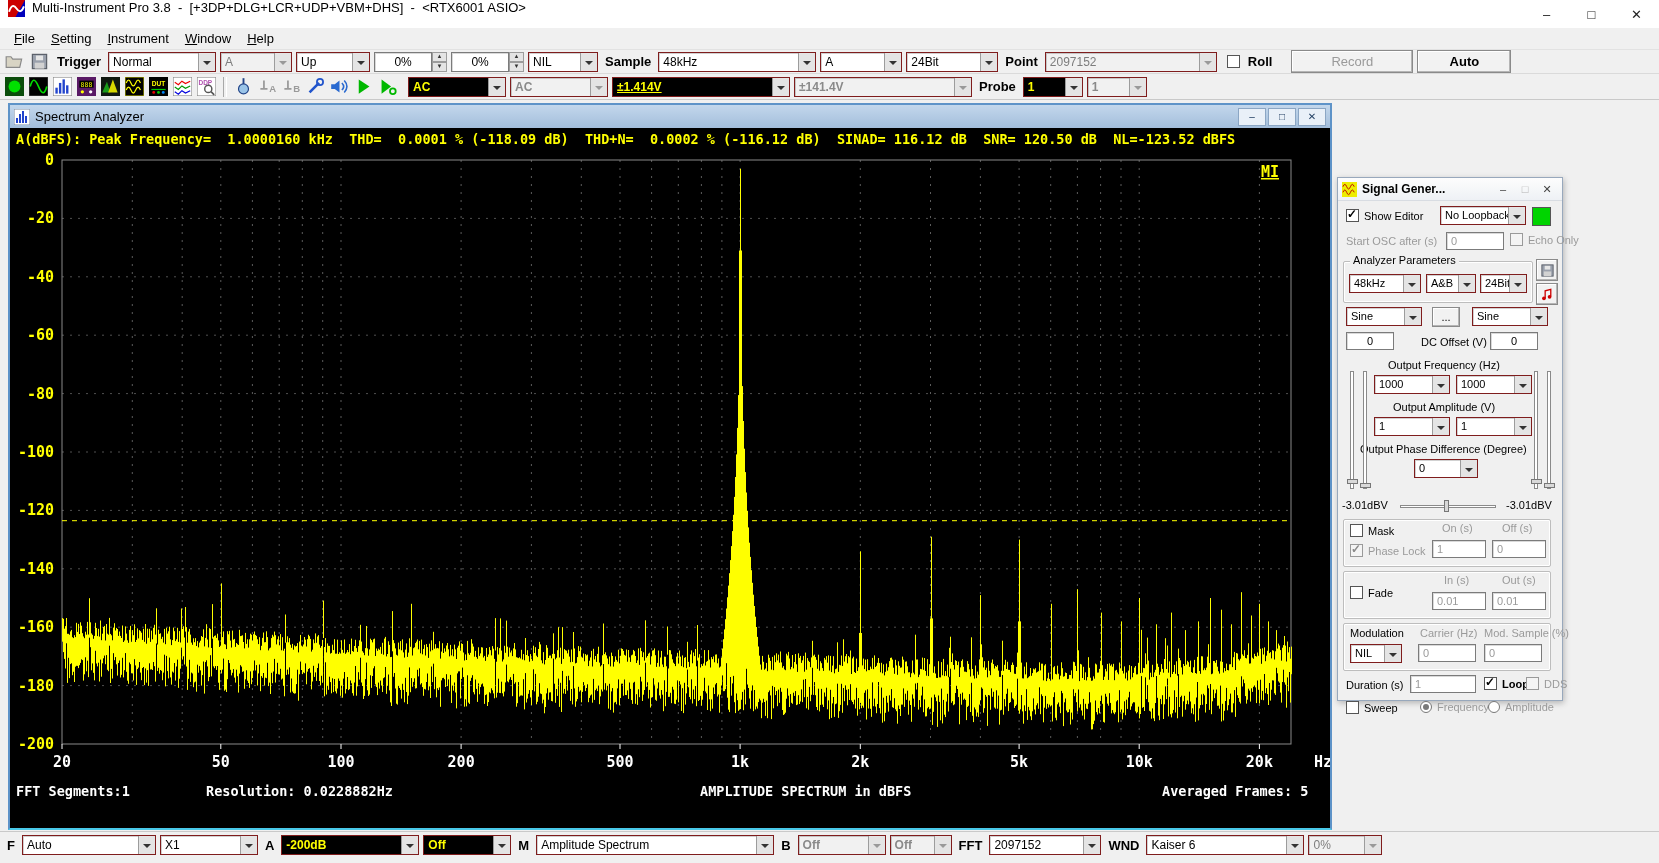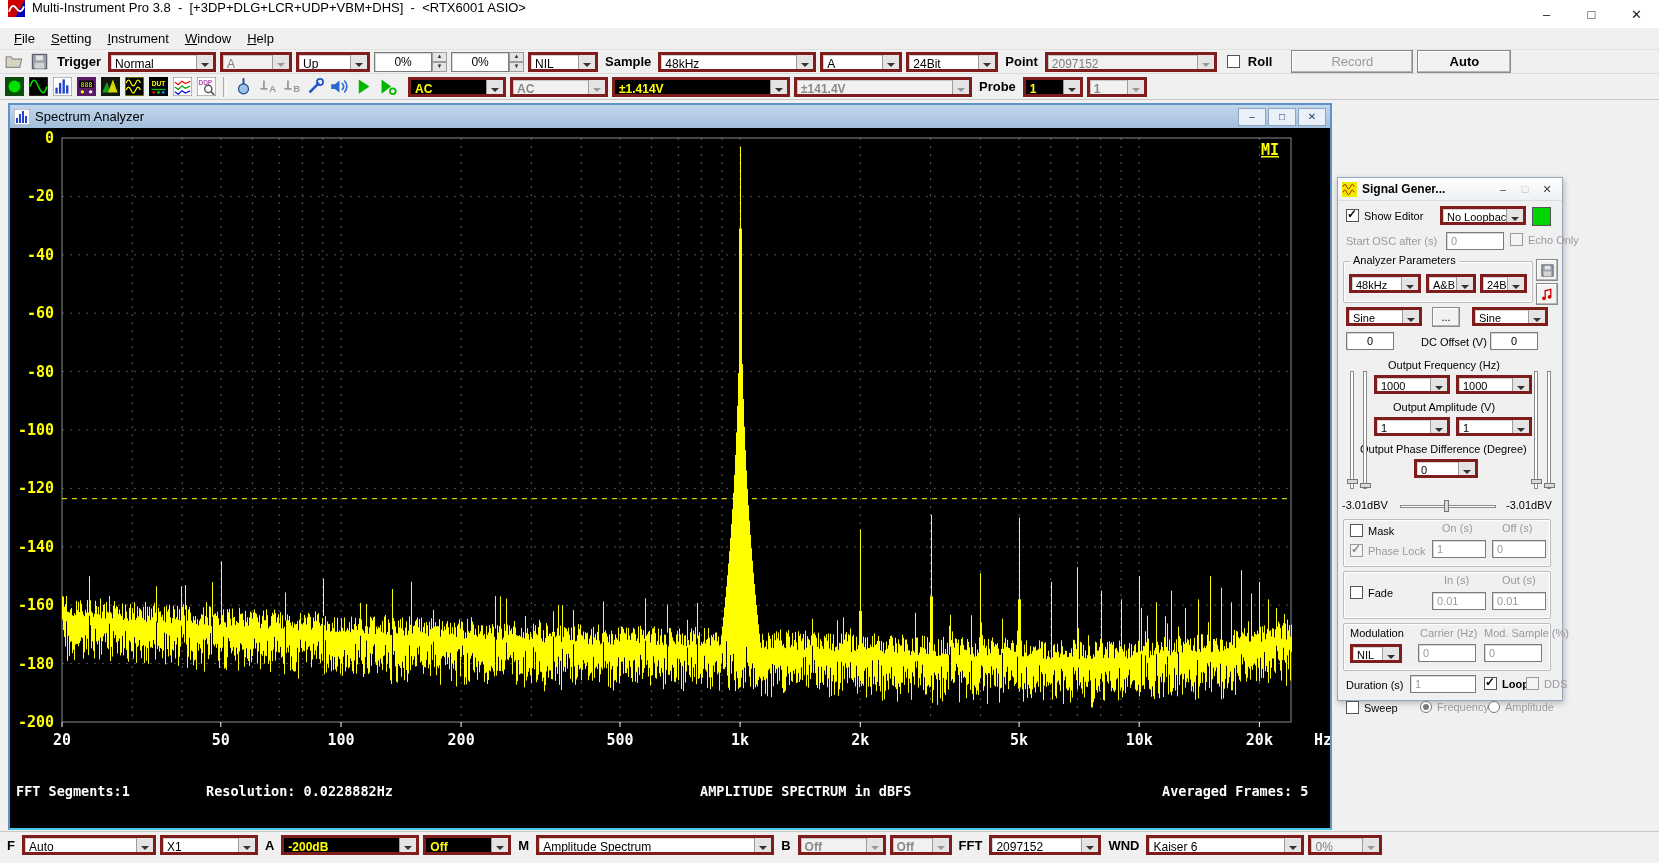--- a/index.html
+++ b/index.html
@@ -26,21 +26,21 @@
   .tb1{height:23px;border-bottom:1px solid #dadada;}
   .tb2{height:25px;border-bottom:1px solid #c9c9c9;}
   .tbB{height:26px;border-top:1px solid #c9c9c9;}
   .lbl-b{font-weight:bold;font-size:13px;padding:0 3px;white-space:nowrap;}
   .tb-icon{width:21px;height:21px;display:inline-flex;align-items:center;justify-content:center;}
   .tb-icon svg{width:19px;height:19px;}
   .tb-sep{width:2px;height:20px;border-left:1px solid #a8a8a8;border-right:1px solid #fff;margin:0 3px;}
 
   
   .combo{display:inline-flex;align-items:stretch;height:20px;background:#fff;
-         border:3px solid #7f1d1d;box-shadow:inset 1px 1px 0 rgba(0,0,0,.18);box-sizing:border-box;}
+         border:1px solid #7f1d1d;box-shadow:inset 1px 1px 0 rgba(0,0,0,.18);box-sizing:border-box;}
   .combo .t{flex:1;font-size:12px;padding:2px 4px 0 4px;white-space:nowrap;overflow:hidden;}
   .combo .b{width:16px;background:#e4e4e4;border-left:1px solid #9c9c9c;position:relative;}
   .combo .b::after{content:"";position:absolute;left:4px;top:8px;border:4px solid transparent;
                    border-top-color:#333;}
   .combo.k{background:#000;}
   .combo.k .t{color:#ffff00;font-weight:bold;}
   .combo.k.dis .t{color:#8a8a8a;}
   .combo.dis .t{color:#7d7d7d;}
   .combo.dis{background:#f1f1f1;}
   .combo.dis .b::after{border-top-color:#999;}
@@ -388,20 +388,21 @@
               <rect x="8" y="2" width="2" height="12" fill="#2244cc"></rect>
               <rect x="11" y="7" width="2" height="7" fill="#2244cc"></rect>
             </svg>
           </span>
         <span class="ttl">Spectrum Analyzer</span>
         <span class="swbtn">–</span>
         <span class="swbtn">□</span>
         <span class="swbtn">✕</span>
       </div>
       <div id="spec-content">
+        <div id="spec-header">A(dBFS): Peak Frequency=  1.0000160 kHz  THD=  0.0001 % (-118.09 dB)  THD+N=  0.0002 % (-116.12 dB)  SINAD= 116.12 dB  SNR= 120.50 dB  NL=-123.52 dBFS</div>
         <svg id="plot" width="1320" height="632">
             <path d="M122.3,10V594M172.2,10V594M210.8,10V594M242.4,10V594M269.2,10V594M292.3,10V594M312.7,10V594M331.0,10V594M451.1,10V594M521.4,10V594M571.3,10V594M610.0,10V594M641.6,10V594M668.3,10V594M691.4,10V594M711.9,10V594M730.1,10V594M850.3,10V594M920.5,10V594M970.4,10V594M1009.1,10V594M1040.7,10V594M1067.4,10V594M1090.6,10V594M1111.0,10V594M1129.2,10V594M1249.4,10V594" stroke="#5c5c5c" stroke-dasharray="2,6" fill="none"></path>
             <path d="M52,68.4H1281M52,126.8H1281M52,185.2H1281M52,243.6H1281M52,302.0H1281M52,360.4H1281M52,418.8H1281M52,477.2H1281M52,535.6H1281" stroke="#505050" stroke-dasharray="2,6" fill="none"></path>
             <rect x="52" y="10" width="1229" height="584" fill="none" stroke="#8a8a8a"></rect>
             <path d="M52.0,594v5M210.8,594v5M331.0,594v5M451.1,594v5M610.0,594v5M730.1,594v5M850.3,594v5M1009.1,594v5M1129.2,594v5M1249.4,594v5" stroke="#ffffff"></path>
             <text x="44" y="15" text-anchor="end" fill="#ffff00" font-size="15" font-weight="bold" font-family="DejaVu Sans Mono, monospace">0</text>
             <text x="44" y="73.4" text-anchor="end" fill="#ffff00" font-size="15" font-weight="bold" font-family="DejaVu Sans Mono, monospace">-20</text>
             <text x="44" y="131.8" text-anchor="end" fill="#ffff00" font-size="15" font-weight="bold" font-family="DejaVu Sans Mono, monospace">-40</text>
             <text x="44" y="190.2" text-anchor="end" fill="#ffff00" font-size="15" font-weight="bold" font-family="DejaVu Sans Mono, monospace">-60</text>
             <text x="44" y="248.60000000000002" text-anchor="end" fill="#ffff00" font-size="15" font-weight="bold" font-family="DejaVu Sans Mono, monospace">-80</text>

